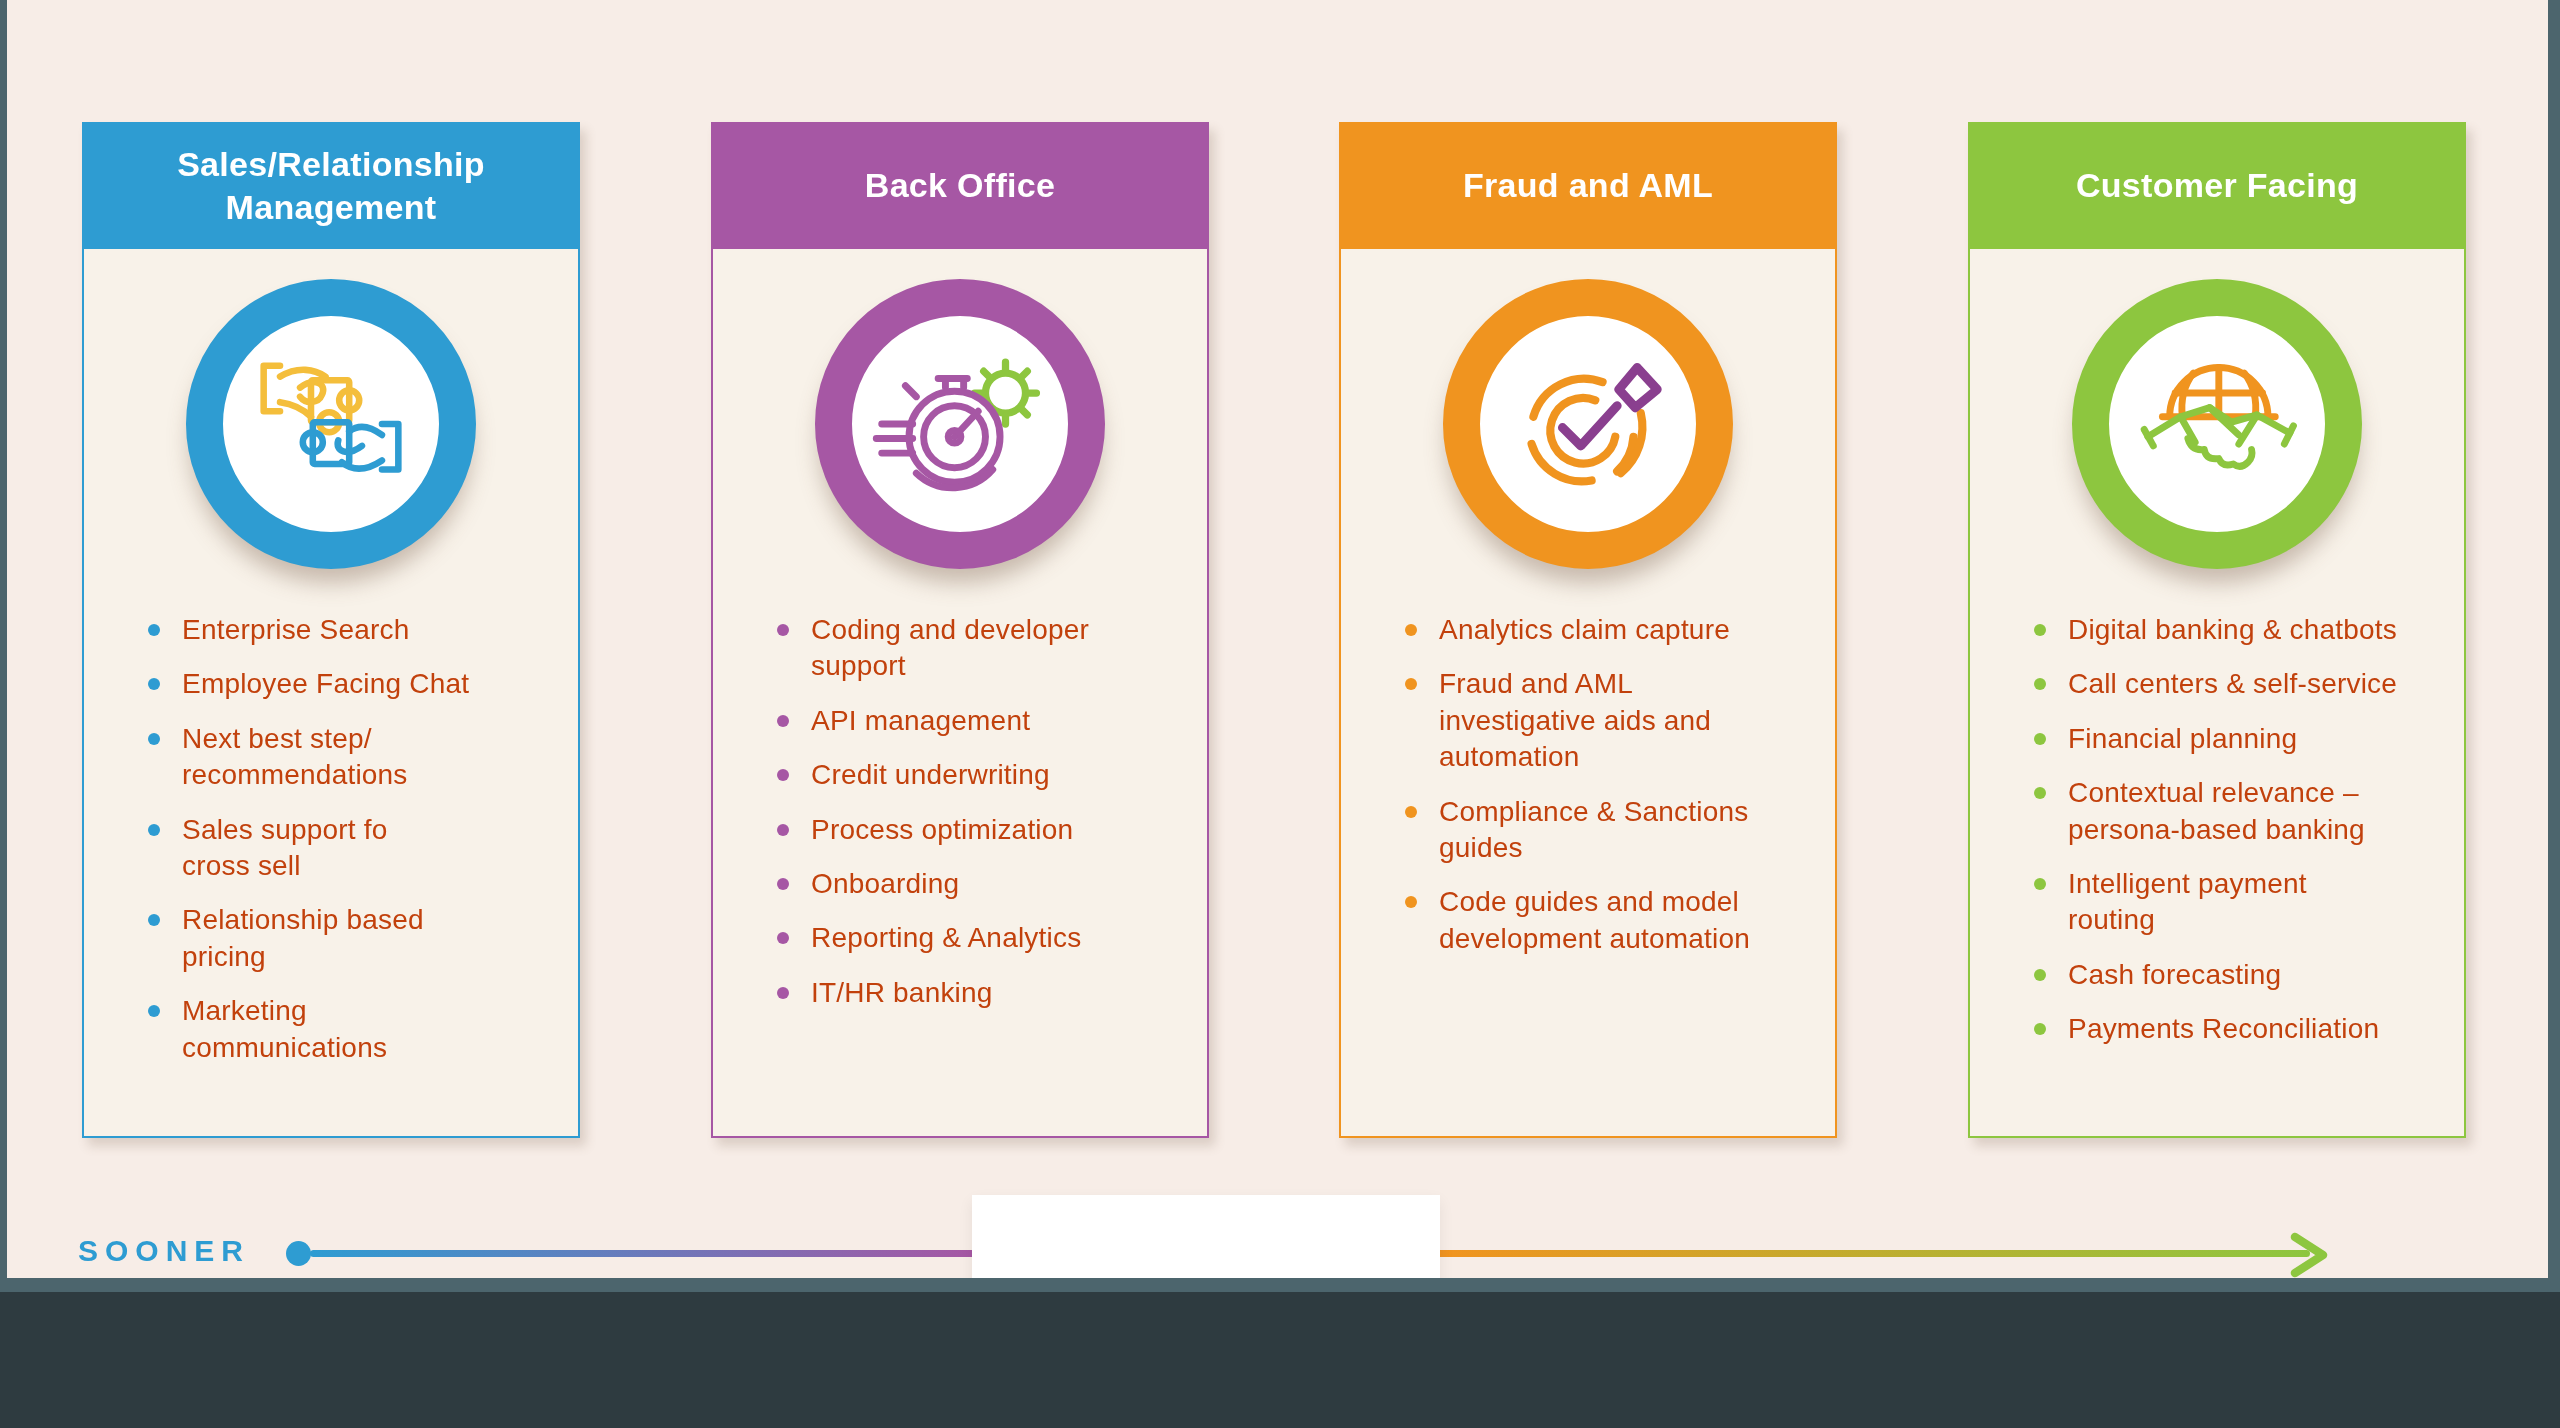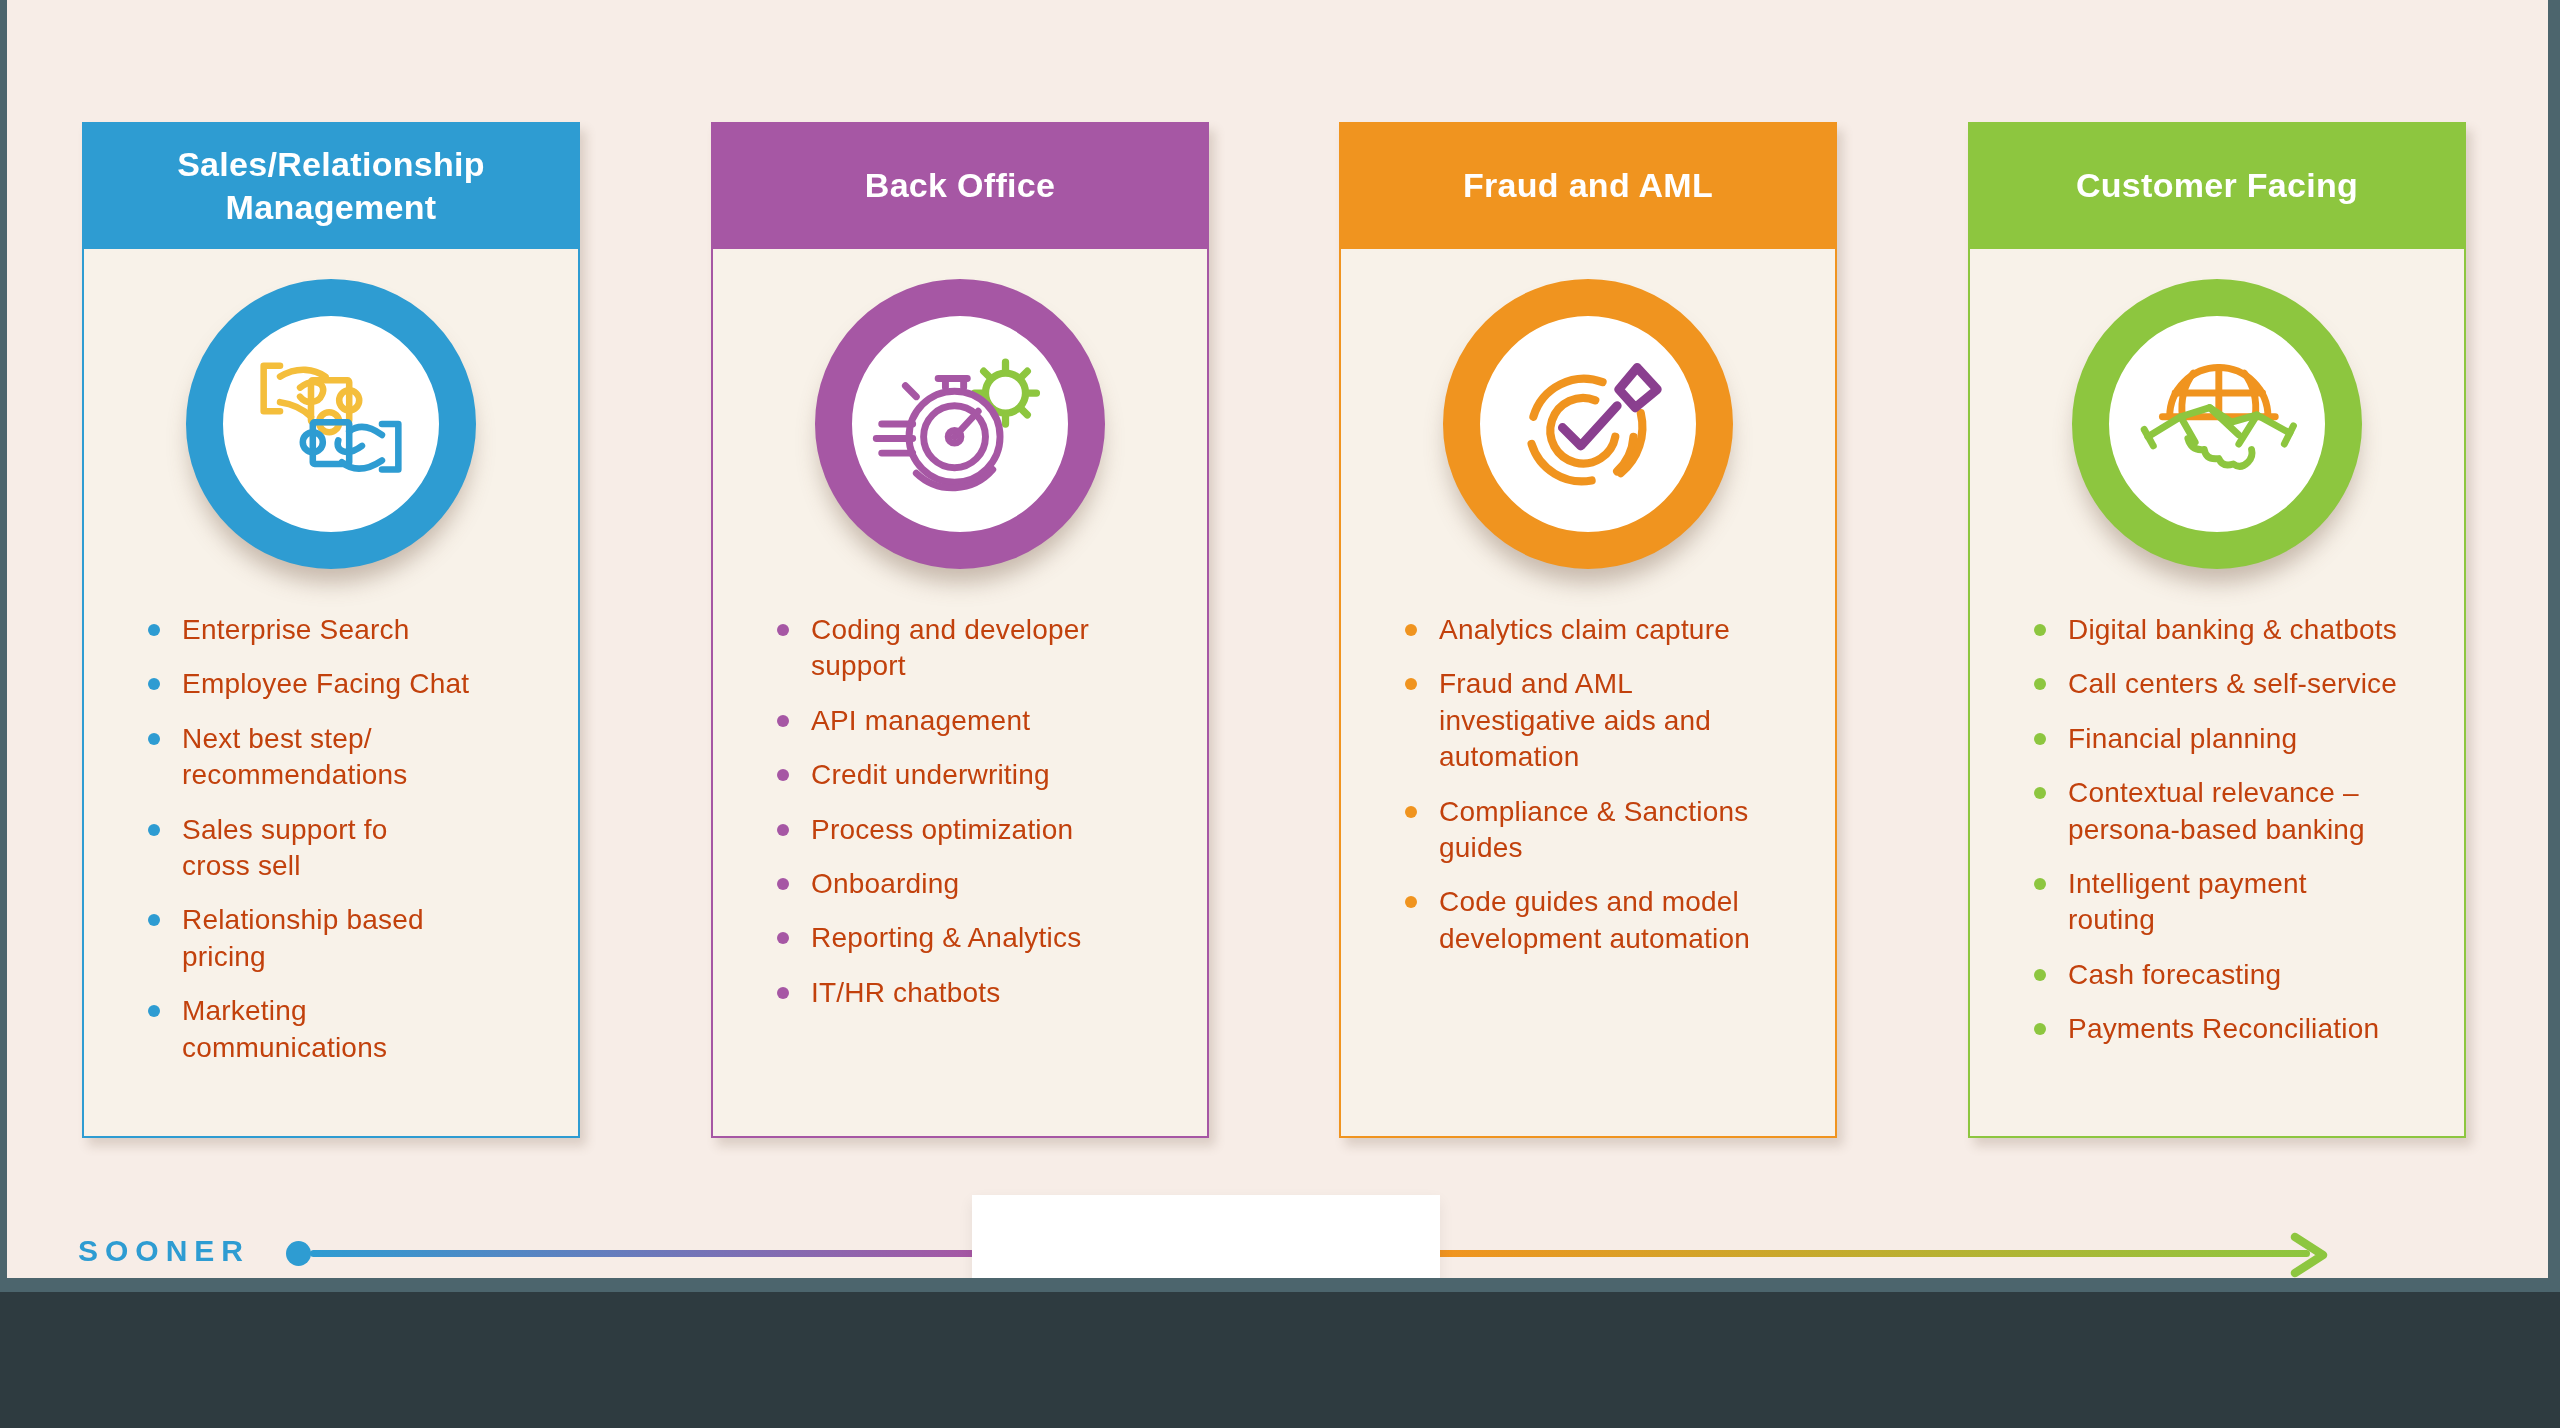--- a/index.html
+++ b/index.html
@@ -186,21 +186,21 @@
         <li>
           <span class="li-dot"></span>
           <span class="li-text">Onboarding</span>
         </li>
         <li>
           <span class="li-dot"></span>
           <span class="li-text">Reporting &amp; Analytics</span>
         </li>
         <li>
           <span class="li-dot"></span>
-          <span class="li-text">IT/HR chatbots</span>
+          <span class="li-text">IT/HR banking</span>
         </li>
       </ul>
   </section>
 
   <section class="card c3" style="--accent: #F0941F;">
     <header class="card-header">
       <span class="card-title">Fraud and AML</span>
     </header>
     <div class="icon-circle">
       <svg viewBox="0 0 100 100" fill="none" stroke-linecap="round" stroke-linejoin="round">

